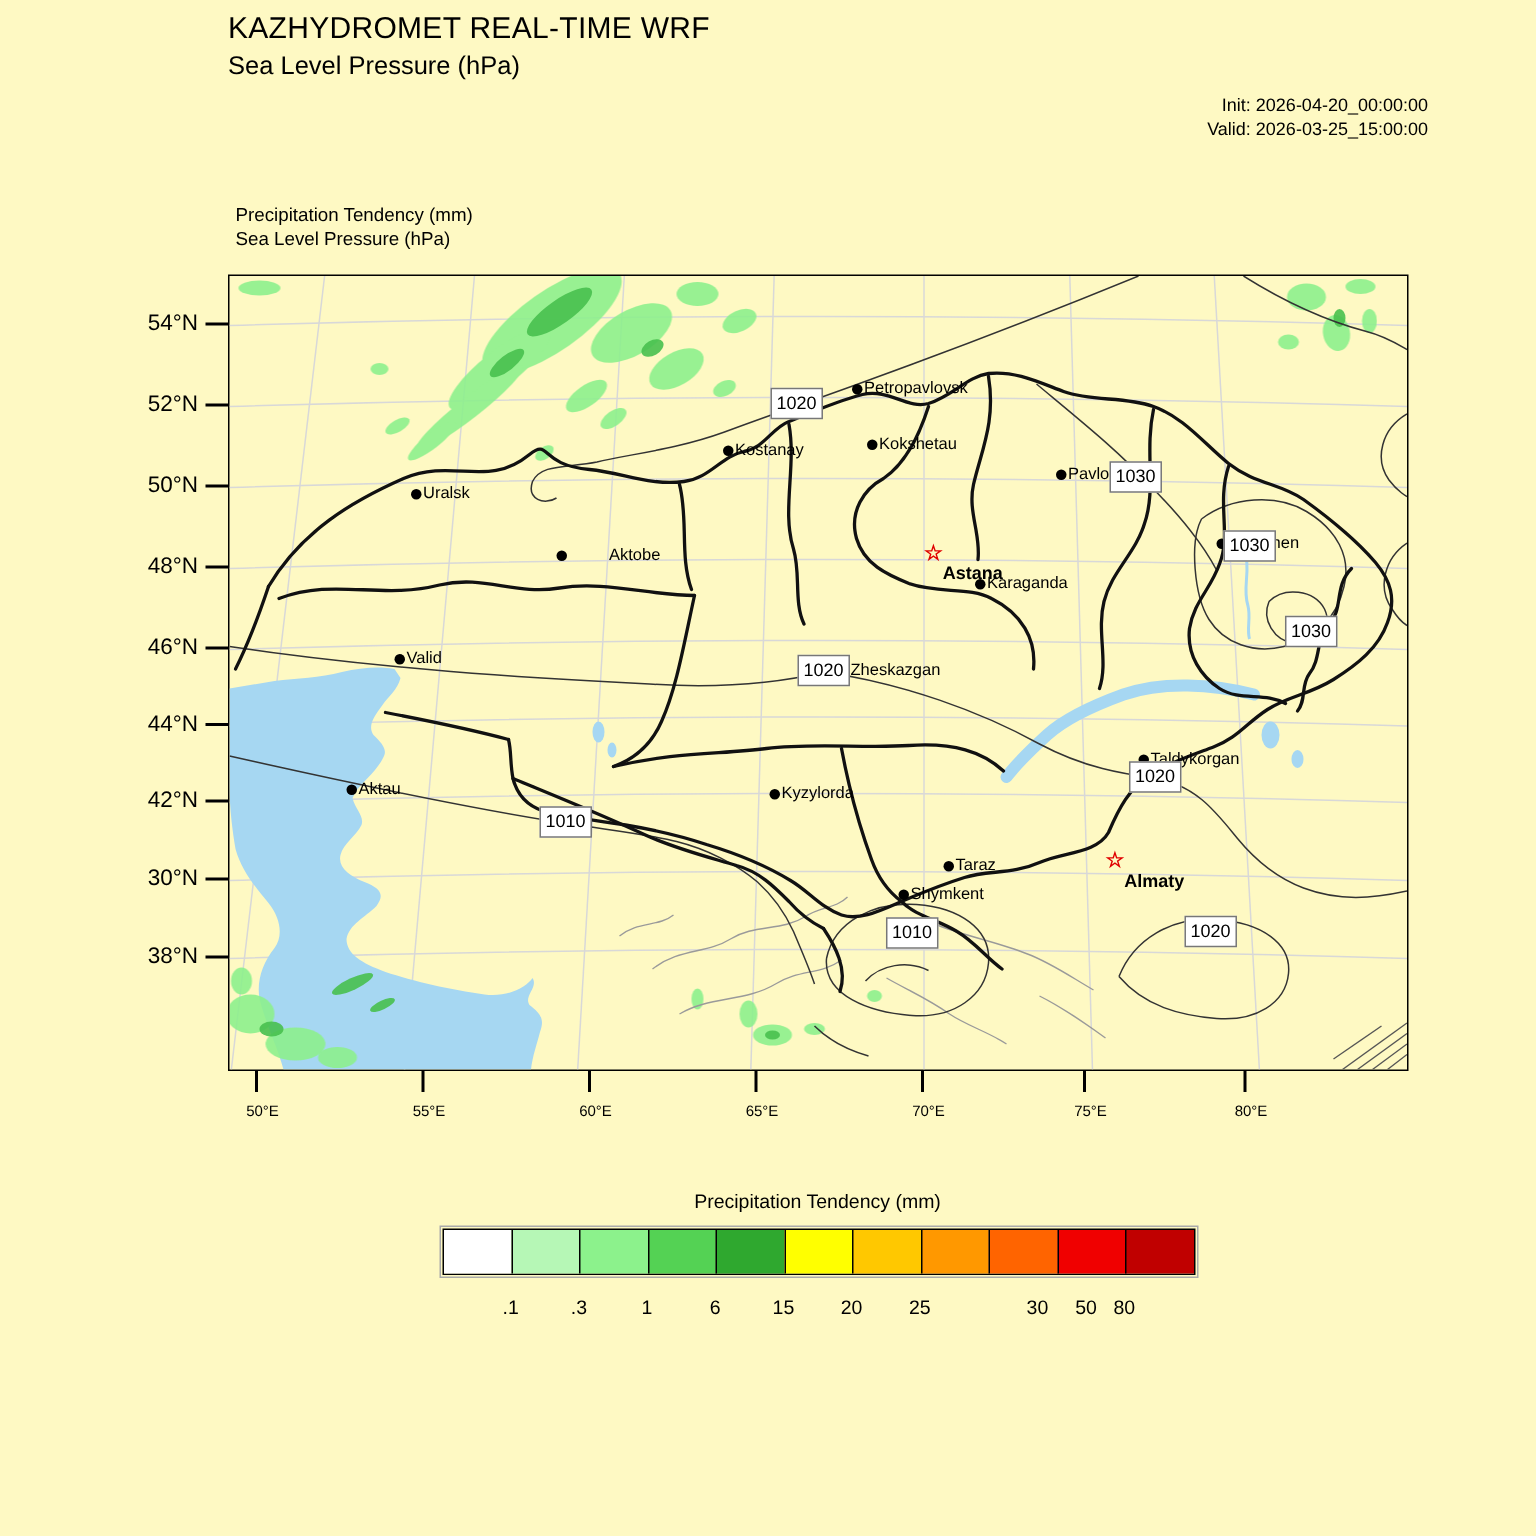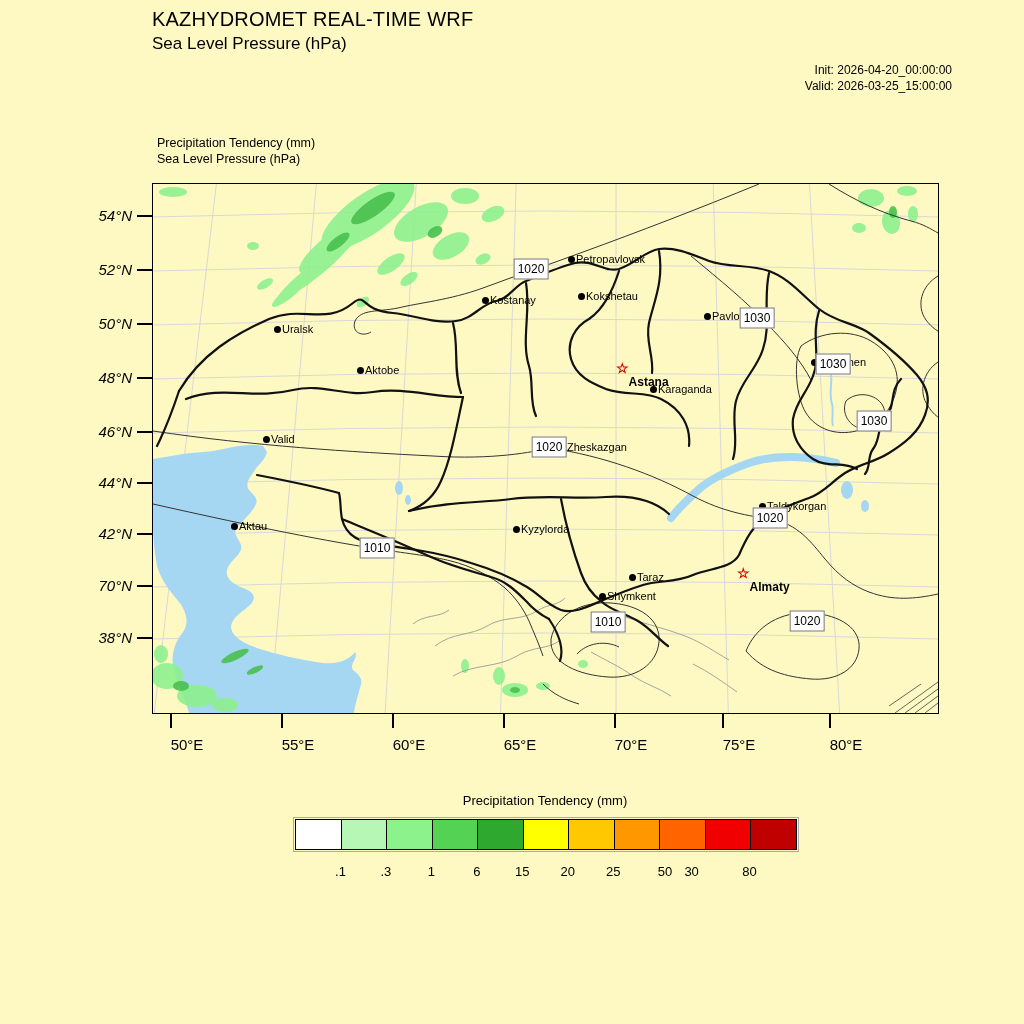--- a/index.html
+++ b/index.html
@@ -6,25 +6,25 @@
   #page{position:relative;width:1004px;height:1024px;background:#fef9c3;overflow:hidden;
         font-family:"Liberation Sans",sans-serif;color:#000;padding-left:32px;}
   .hdr{position:absolute;left:152px;top:8px;}
   .hdr .t1{font-size:20px;letter-spacing:.2px;}
   .hdr .t2,.hdr .t3{font-size:17px;margin-top:3px;}
   .initvalid{position:absolute;right:84px;top:62px;text-align:right;font-size:12px;line-height:16px;}
   .maplegend{position:absolute;left:157px;top:135px;font-size:12.5px;line-height:16px;}
   #mapframe{position:absolute;left:152px;top:183px;width:785px;height:529px;border:1.4px solid #000;box-sizing:content-box;}
   #mapsvg{position:absolute;left:0;top:0;}
   .lat-tick{position:absolute;height:0;}
-  .lat-tick .lab{position:absolute;right:20px;top:-9px;font-size:15px;white-space:nowrap;font-style:italic;}
+  .lat-tick .lab{position:absolute;right:20px;top:-9px;font-size:15px;white-space:nowrap;}
   .lat-tick .tk{position:absolute;right:0;top:-1px;width:15px;height:2px;background:#000;}
   .lon-tick{position:absolute;width:0;}
   .lon-tick .tk{position:absolute;left:-1px;top:0;width:2px;height:14px;background:#000;}
-  .lon-tick .lab{position:absolute;top:22px;left:16px;transform:translateX(-50%);font-size:15px;white-space:nowrap;}
+  .lon-tick .lab{position:absolute;top:22px;left:4px;transform:translateX(-50%);font-size:10px;white-space:nowrap;}
   .city{position:absolute;display:flex;align-items:center;white-space:nowrap;transform:translate(-3px,-8px);}
   .city .dot{width:7px;height:7px;border-radius:50%;background:#000;margin-right:1px;flex:none;}
   .city .star{color:#e00000;font-size:14px;font-weight:bold;line-height:10px;margin-right:0;flex:none;}
   .city .nm{font-size:11px;}
   .city.bold .nm{font-size:12px;font-weight:bold;margin-top:28px;}
   .plabel{position:absolute;transform:translate(-50%,-50%);background:#fff;border:1px solid #777;
           font-size:12px;padding:0 3px;line-height:19px;}
   .cb-title{position:absolute;left:295px;top:793px;width:500px;text-align:center;font-size:13px;}
   #cbar{position:absolute;left:295px;top:819px;width:500px;height:29px;display:flex;
         border:1px solid #000;outline:1px solid #aaa;outline-offset:1px;}
@@ -204,21 +204,21 @@
       <div class="lat-tick" style="left: 152px; top: 483px; width: 0px;">
         <div class="tk" style="right: 0px; left: -15px;"></div>
         <div class="lab">44°N</div>
       </div>
       <div class="lat-tick" style="left: 152px; top: 534px; width: 0px;">
         <div class="tk" style="right: 0px; left: -15px;"></div>
         <div class="lab">42°N</div>
       </div>
       <div class="lat-tick" style="left: 152px; top: 586px; width: 0px;">
         <div class="tk" style="right: 0px; left: -15px;"></div>
-        <div class="lab">70°N</div>
+        <div class="lab">30°N</div>
       </div>
       <div class="lat-tick" style="left: 152px; top: 638px; width: 0px;">
         <div class="tk" style="right: 0px; left: -15px;"></div>
         <div class="lab">38°N</div>
       </div>
     </div>
   <div id="lonticks">
       <div class="lon-tick" style="left: 171px; top: 714px;">
         <div class="tk"></div>
         <div class="lab">50°E</div>
@@ -262,21 +262,21 @@
         <span class="nm">Kokshetau</span>
       </div>
       <div class="city" style="left: 707px; top: 318px;">
         <span class="dot"></span>
         <span class="nm">Pavlodar</span>
       </div>
       <div class="city" style="left: 277px; top: 331px;">
         <span class="dot"></span>
         <span class="nm">Uralsk</span>
       </div>
-      <div class="city" style="left: 360px; top: 372px;">
+      <div class="city" style="left: 374px; top: 372px; gap: 27px;">
         <span class="dot"></span>
         <span class="nm">Aktobe</span>
       </div>
       <div class="city bold" style="left: 619px; top: 355px;">
         <span class="star">☆</span>
         <span class="nm">Astana</span>
       </div>
       <div class="city" style="left: 653px; top: 391px;">
         <span class="dot"></span>
         <span class="nm">Karaganda</span>
@@ -346,17 +346,17 @@
     </div>
   <div id="cblabels">
       <div class="cb-lab" style="left: 340.455px;">.1</div>
       <div class="cb-lab" style="left: 385.909px;">.3</div>
       <div class="cb-lab" style="left: 431.364px;">1</div>
       <div class="cb-lab" style="left: 476.818px;">6</div>
       <div class="cb-lab" style="left: 522.273px; text-align: right;">15</div>
       <div class="cb-lab" style="left: 567.727px;">20</div>
       <div class="cb-lab" style="left: 613.182px;">25</div>
       <div class="cb-lab" style="left: 658.636px; margin-left: 33px;">30</div>
-      <div class="cb-lab" style="left: 665px;">50</div>
+      <div class="cb-lab" style="left: 724px;">50</div>
       <div class="cb-lab" style="left: 749.545px;">80</div>
     </div>
 
 </div>
 
 </body></html>

